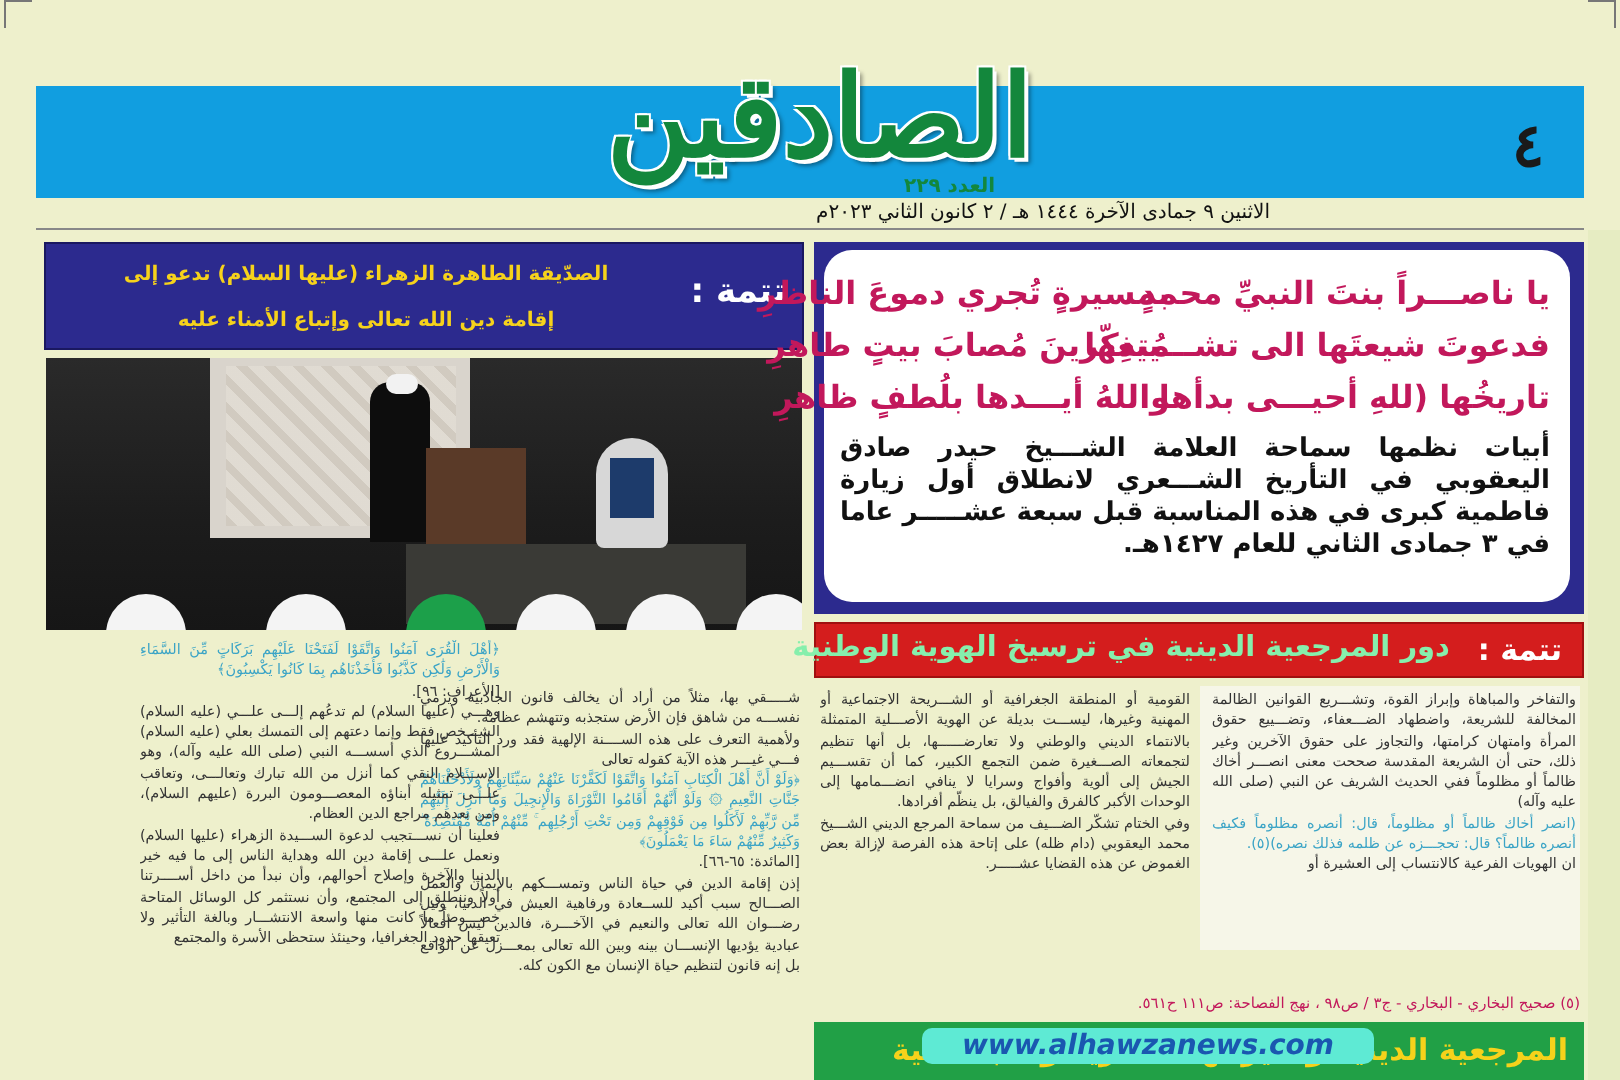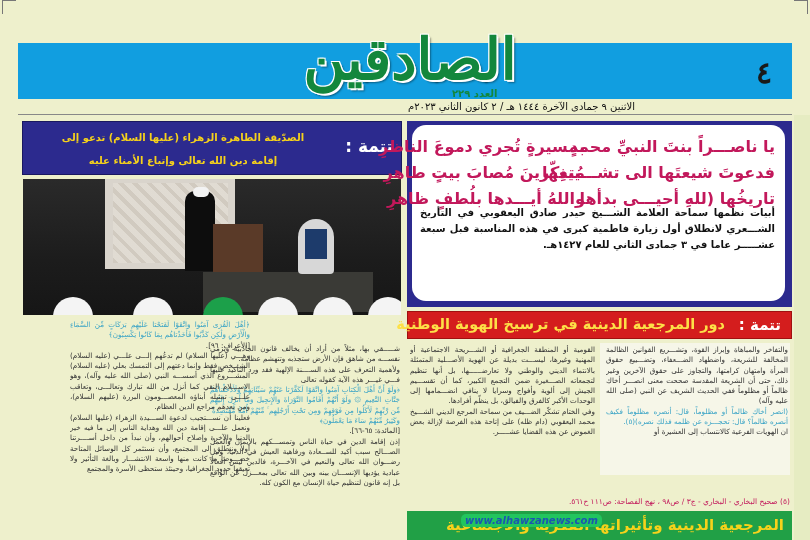--- a/index.html
+++ b/index.html
@@ -72,38 +72,38 @@
   .poem-box {
     position: absolute; left: 407px; top: 121px; width: 385px; height: 186px;
     background: #2c2a8e; padding: 4px;
   }
   .poem-inner {
     position: absolute; left: 5px; top: 4px; width: 373px; height: 176px;
     background: #fff; border-radius: 14px;
   }
   .poem-line { position: absolute; font-size: 16px; font-weight: bold; color: #c2185b; white-space: nowrap; }
   .poem-desc {
-    position: absolute; right: 10px; top: 80px; width: 355px; font-size: 10px; font-weight: bold; color: #111;
+    position: absolute; right: 10px; top: 92px; width: 355px; font-size: 13px; font-weight: bold; color: #111;
     line-height: 16px; text-align: justify;
   }
 
   
   .red-head {
     position: absolute; left: 407px; top: 311px; width: 385px; height: 28px; background: #d41d1d; border: 1px solid #a01010;
   }
   .red-head .tatimma { position: absolute; right: 10px; top: 4px; font-size: 15px; font-weight: bold; color: #fff; }
-  .red-head .title { position: absolute; right: 66px; top: 4px; font-size: 14.5px; font-weight: bold; color: #fde047; white-space: nowrap; margin-left: 25px; }
+  .red-head .title { position: absolute; right: 66px; top: 4px; font-size: 14.5px; font-weight: bold; color: #86efac; white-space: nowrap; margin-left: 25px; }
 
   .col-right-box { position: absolute; left: 600px; top: 343px; width: 190px; height: 132px; background: #f6f6e8; }
   .footnote { position: absolute; right: 20px; top: 497px; font-size: 7.5px; color: #c2185b; white-space: nowrap; }
   .green-band { position: absolute; left: 407px; top: 511px; width: 385px; height: 29px; background: #21a046; }
   .green-band .title { position: absolute; right: 8px; top: 5px; font-size: 15px; font-weight: bold; color: #f6d21b; white-space: nowrap; }
   .watermark {
-    position: absolute; left: 461px; top: 514px; background: #22c55e; color: #1a57b0; font-size: 10px; font-weight: bold;
-    font-style: italic; padding: 1px 4px; border-radius: 5px; direction: ltr;
+    position: absolute; left: 461px; top: 514px; background: #5eead4; color: #1a57b0; font-size: 14px; font-weight: bold;
+    font-style: italic; padding: 1px 20px; border-radius: 5px; direction: ltr;
   }
   .side-strip { position: absolute; left: 794px; top: 115px; width: 16px; height: 425px; background: #e6ecc2; }
 </style>
 </head>
 <body>
 
 <div class="page">
   <div class="corner-tl"></div>
   <div class="corner-tr"></div>
 

